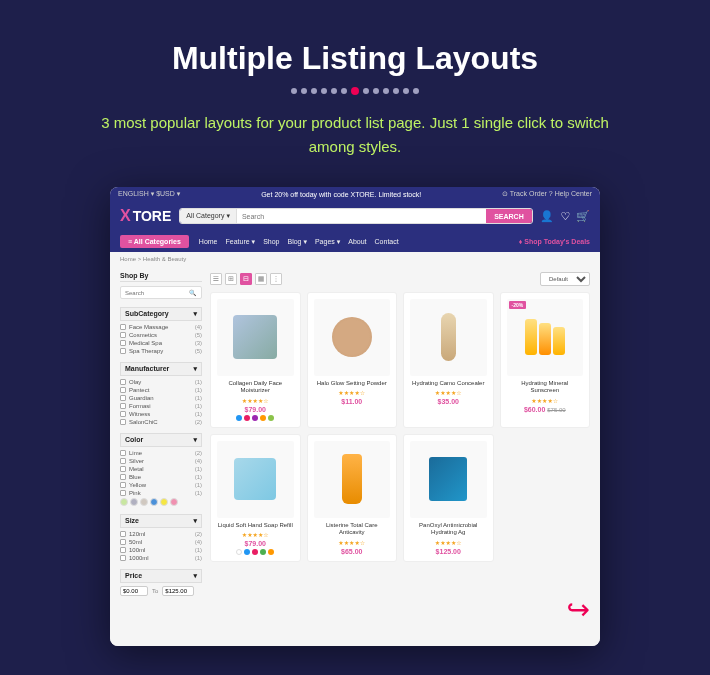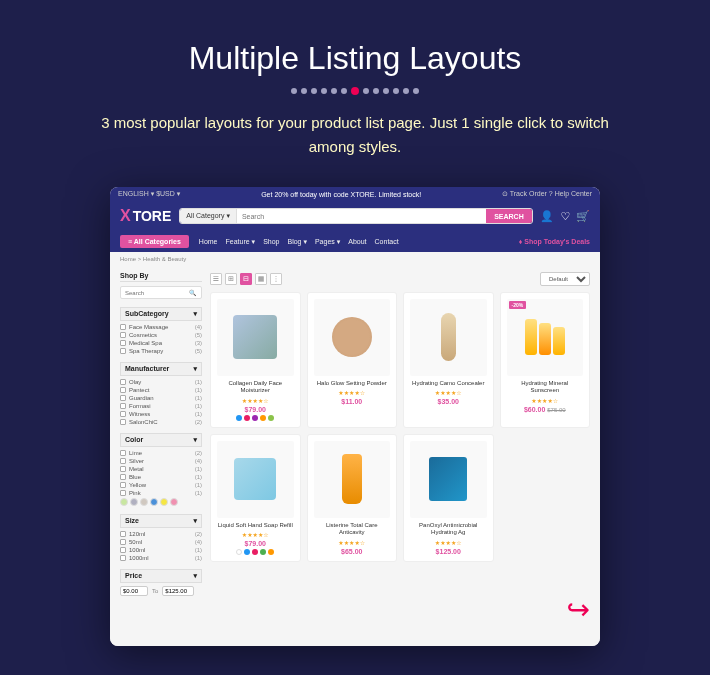--- a/index.html
+++ b/index.html
@@ -10,21 +10,21 @@
       min-height: 675px;
       display: flex;
       flex-direction: column;
       align-items: center;
       padding: 40px 20px 30px;
     }
 
     .page-title {
       color: #ffffff;
       font-size: 32px;
-      font-weight: 400;
+      font-weight: 700;
       margin-bottom: 10px;
     }
 
     .dots-row {
       display: flex;
       align-items: center;
       justify-content: center;
       gap: 4px;
       margin-bottom: 16px;
     }
@@ -35,21 +35,21 @@
       border-radius: 50%;
       background: #a0a0c0;
     }
     .dot.active {
       background: #e05;
       width: 8px;
       height: 8px;
     }
 
     .subtitle {
-      color: #fef9c3;
+      color: #bef264;
       font-size: 15px;
       text-align: center;
       line-height: 1.6;
       margin-bottom: 28px;
       max-width: 520px;
     }
 
     
     .browser-mockup {
       width: 490px;

